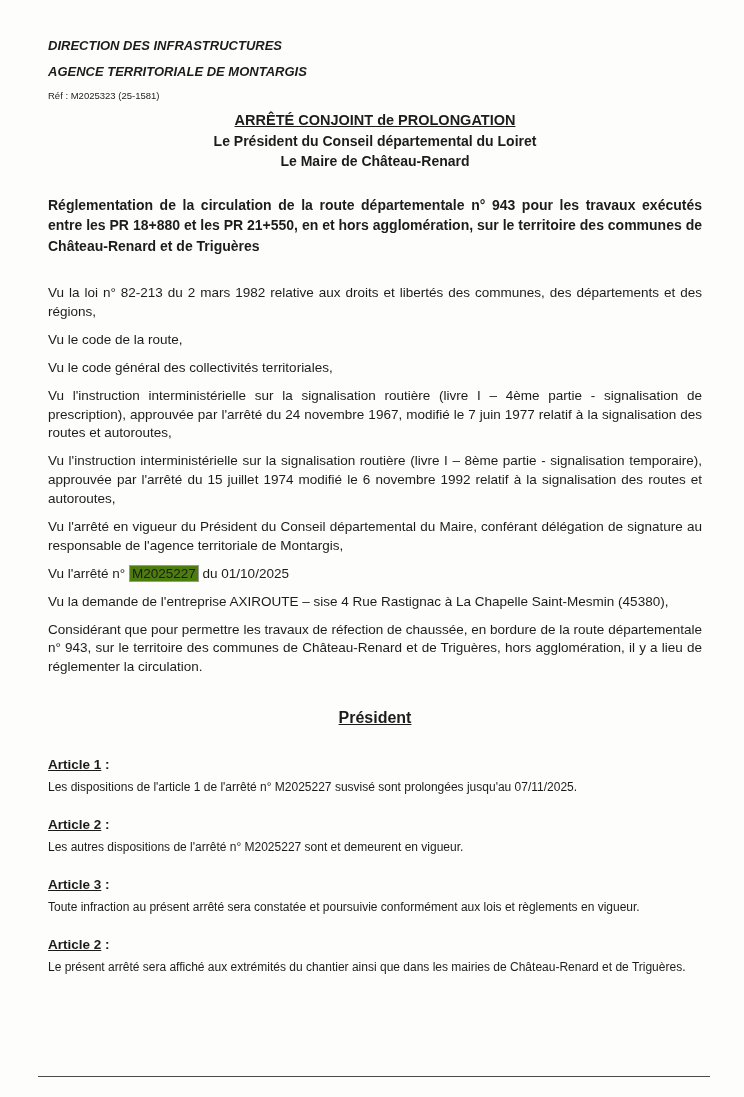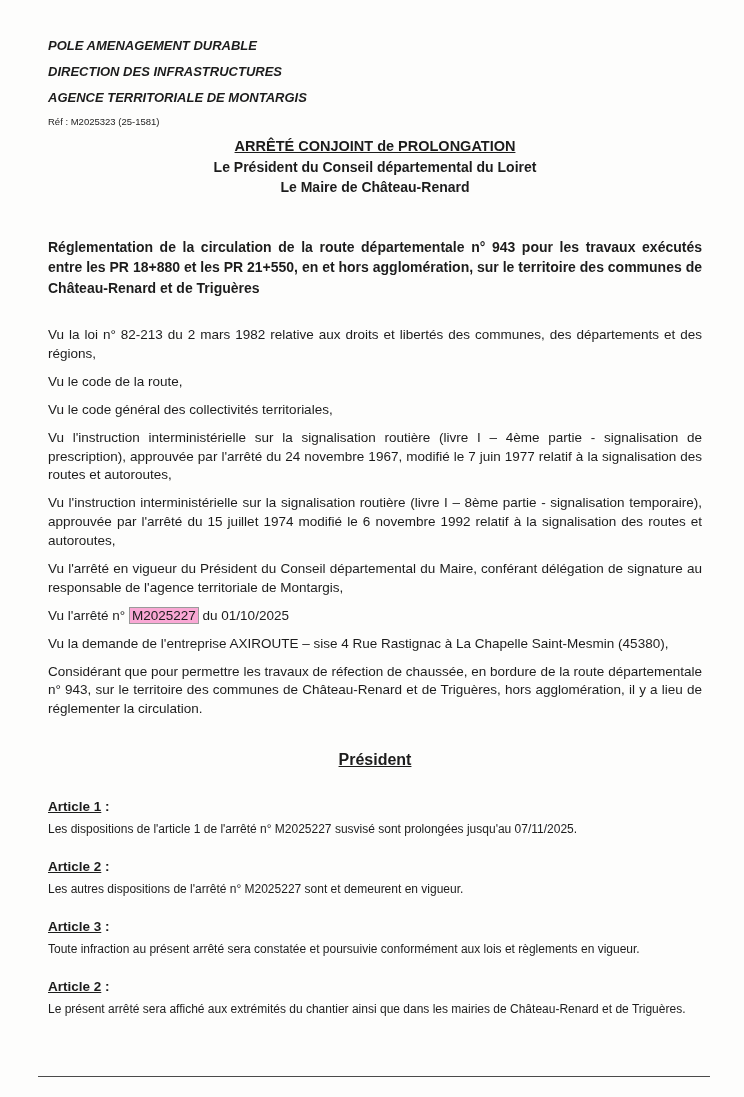--- a/index.html
+++ b/index.html
@@ -26,39 +26,39 @@
   }
   .hdr-right { width: 218px; font-size: 13px; font-weight: bold; line-height: 1.55; padding-top: 2px; }
   .struck { text-decoration: line-through; }
 
   
   .service { font-size: 13px; font-weight: bold; font-style: italic; }
   .service div { margin-bottom: 11px; }
   .ref { font-size: 9.5px; font-style: normal; font-weight: normal; margin: 1px 0 16px 0; }
 
   
-  .doc-title { text-align: center; margin-bottom: 40px; }
+  .doc-title { text-align: center; margin-bottom: 24px; }
   .doc-title .l1 { font-size: 14.5px; font-weight: bold; text-decoration: underline; margin-bottom: 4px; }
   .doc-title .l2, .doc-title .l3 { font-size: 14px; font-weight: bold; line-height: 1.4; }
 
   
   .subject {
     font-size: 14px; font-weight: bold; text-align: justify;
     line-height: 1.45; margin-bottom: 28px;
   }
 
   
   .vu p {
     font-size: 13.5px; text-align: justify; line-height: 1.4;
     margin: 0 0 9px 0;
   }
   .boxed-ref {
     border: 1px solid #9a9a9a;
     padding: 0 2px;
-    background: #f9a8d4;
+    background: #4d7c0f;
   }
 
   
   .arretent {
     text-align: center; font-size: 16px; font-weight: bold;
     text-decoration: underline; margin: 32px 0 30px 0;
   }
 
   
   .article { margin-bottom: 21px; }
@@ -78,21 +78,20 @@
     border-top: 1.5px solid #4a4a4a;
   }
 </style>
 </head>
 <body>
 
 <div class="page">
 
 
   <div class="service">
-    <div>POLE AMENAGEMENT DURABLE</div>
     <div>DIRECTION DES INFRASTRUCTURES</div>
     <div>AGENCE TERRITORIALE DE MONTARGIS</div>
     <div class="ref">Réf : M2025323 (25-1581)</div>
   </div>
 
   <div class="doc-title">
     <div class="l1">ARRÊTÉ CONJOINT de PROLONGATION</div>
     <div class="l2">Le Président du Conseil départemental du Loiret</div>
     <div class="l3">Le Maire de Château-Renard</div>
   </div>

